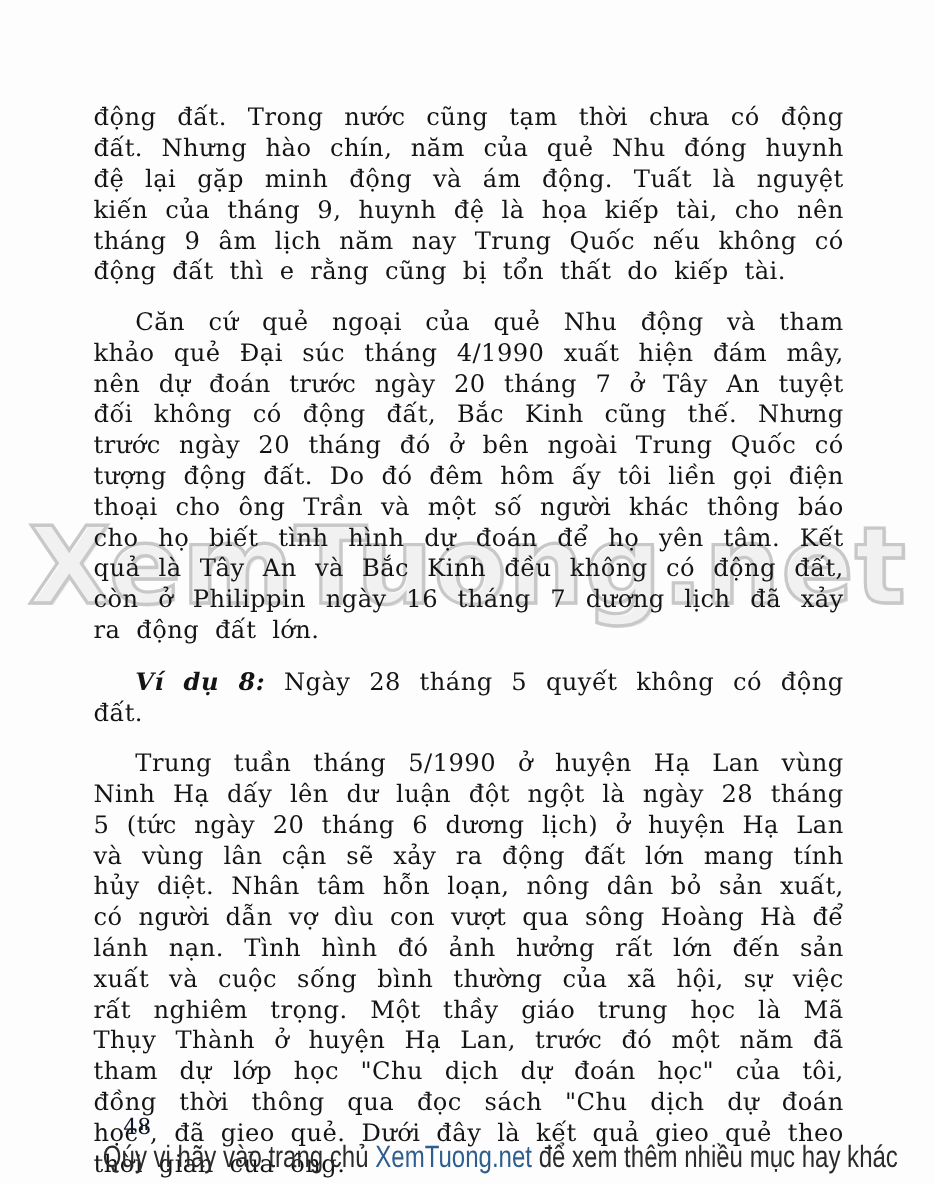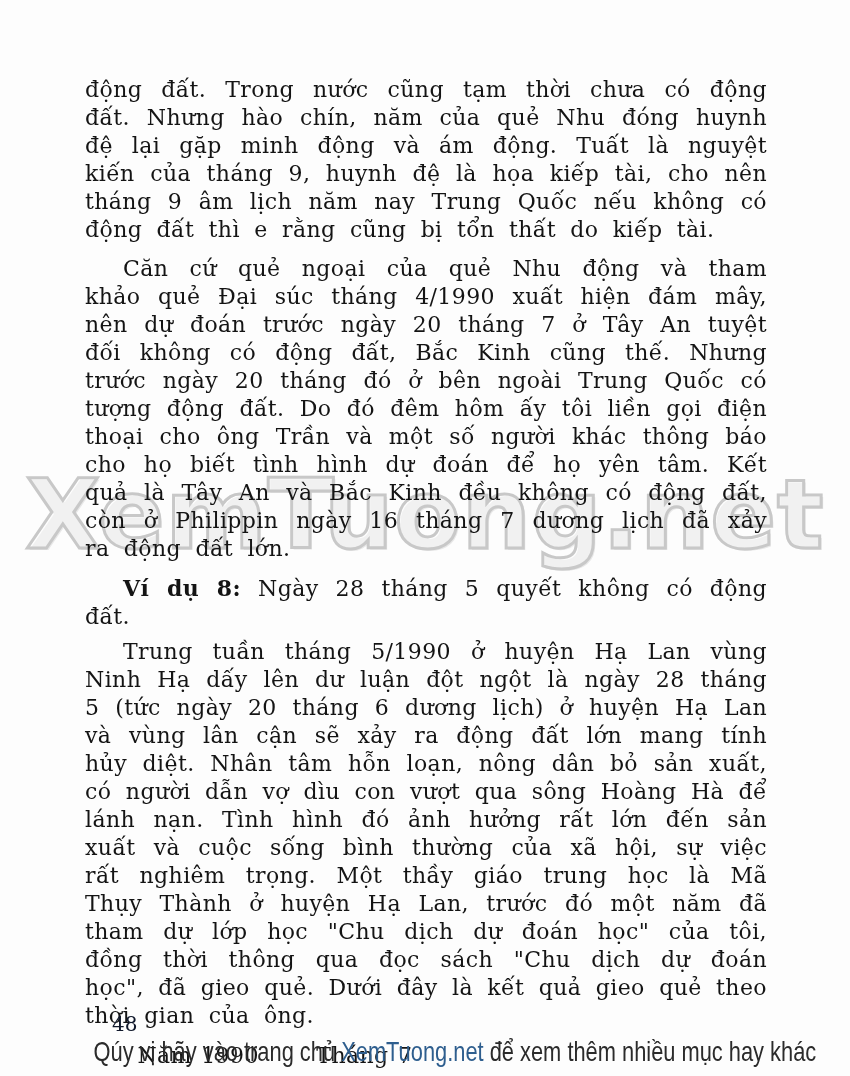--- a/index.html
+++ b/index.html
@@ -37,26 +37,26 @@
     left:85px; top:76px;
     width:682px;
     z-index:2;
     color:#141414;
     font-size:22px;
     line-height:28px;
     word-spacing:7px;
     letter-spacing:0.4px;
   }
   .para {
-    margin:0 0 11px 0;
+    margin:18px 0 11px 0;
     text-align:justify;
   }
   .indent { text-indent:38px; }
   .example { margin-bottom:7px; }
-  .example-label { font-weight:bold; }
+  .example-label { font-weight:bold; font-style:italic; }
 
   .ganzhi-table {
     display:grid;
     grid-template-columns:repeat(4, 1fr);
     row-gap:24px;
     width:665px;
     margin:10px 0 0 30px;
     line-height:30px;
     text-align:center;
     word-spacing:2px;

